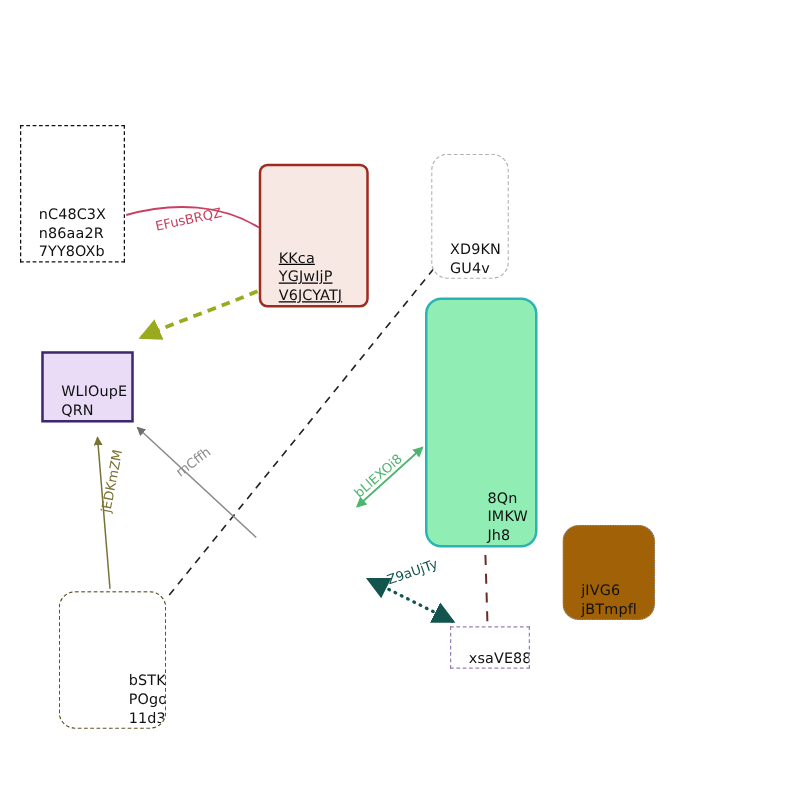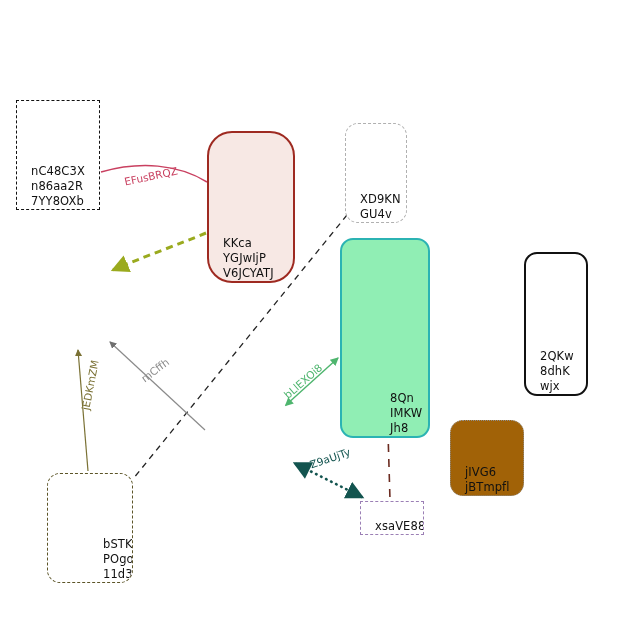--- a/index.html
+++ b/index.html
@@ -83,43 +83,42 @@
 
     <path d="M387,399 L390,500" fill="none" stroke="#6b2b20" stroke-width="1.6" stroke-dasharray="8,7"></path>
   </svg>
 
   <div class="node" style="left: 16px; top: 100px; width: 84px; height: 110px; background: rgb(255, 255, 255); border: 1.4px dashed rgb(17, 17, 17); border-radius: 0px;">
       <span class="lines">nC48C3X
 n86aa2R
 7YY8OXb</span>
     </div>
 
-  <div class="node" style="left: 207px; top: 131px; width: 88px; height: 152px; background: rgb(247, 232, 228); border: 2px solid rgb(158, 42, 33); border-radius: 25px;">
+  <div class="node" style="left: 207px; top: 131px; width: 88px; height: 115px; background: rgb(247, 232, 228); border: 2px solid rgb(158, 42, 33); border-radius: 7px; text-decoration: underline;">
       <span class="lines">KKca
 YGJwIjP
 V6JCYATJ</span>
     </div>
 
   <div class="node" style="left: 345px; top: 123px; width: 62px; height: 100px; background: rgb(255, 255, 255); border: 1.4px dashed rgb(176, 176, 176); border-radius: 13px;">
       <span class="lines">XD9KN
 GU4v</span>
     </div>
 
   <div class="node" style="left: 340px; top: 238px; width: 90px; height: 200px; background: rgb(144, 238, 180); border: 2px solid rgb(43, 179, 179); border-radius: 13px; padding-left: 34px;">
       <span class="lines">8Qn
 IMKW
 Jh8</span>
     </div>
 
-  <div class="node" style="left: 524px; top: 252px; width: 64px; height: 144px; background: rgb(255, 255, 255); border: 2px solid rgb(17, 17, 17); border-radius: 13px;">
-      <span class="lines">2QKw
-8dhK
-wjx</span>
+
+  <div class="node" style="left: 33px; top: 281px; width: 74px; height: 57px; background: rgb(234, 220, 247); border: 2px solid rgb(59, 42, 107); border-radius: 0px;">
+      <span class="lines">WLIOupE
+QRN</span>
     </div>
-
 
 
   <div class="node" style="left: 47px; top: 473px; width: 86px; height: 110px; background: rgb(255, 255, 255); border: 1.4px dashed rgb(92, 85, 40); border-radius: 13px; padding-left: 41px;">
       <span class="lines">bSTKaQ
 POgod6bx
 11d3</span>
     </div>
 
   <div class="node" style="left: 360px; top: 501px; width: 64px; height: 34px; background: rgb(255, 255, 255); border: 1.4px dashed rgb(155, 127, 181); border-radius: 0px;">
       <span class="lines">xsaVE88y</span>

